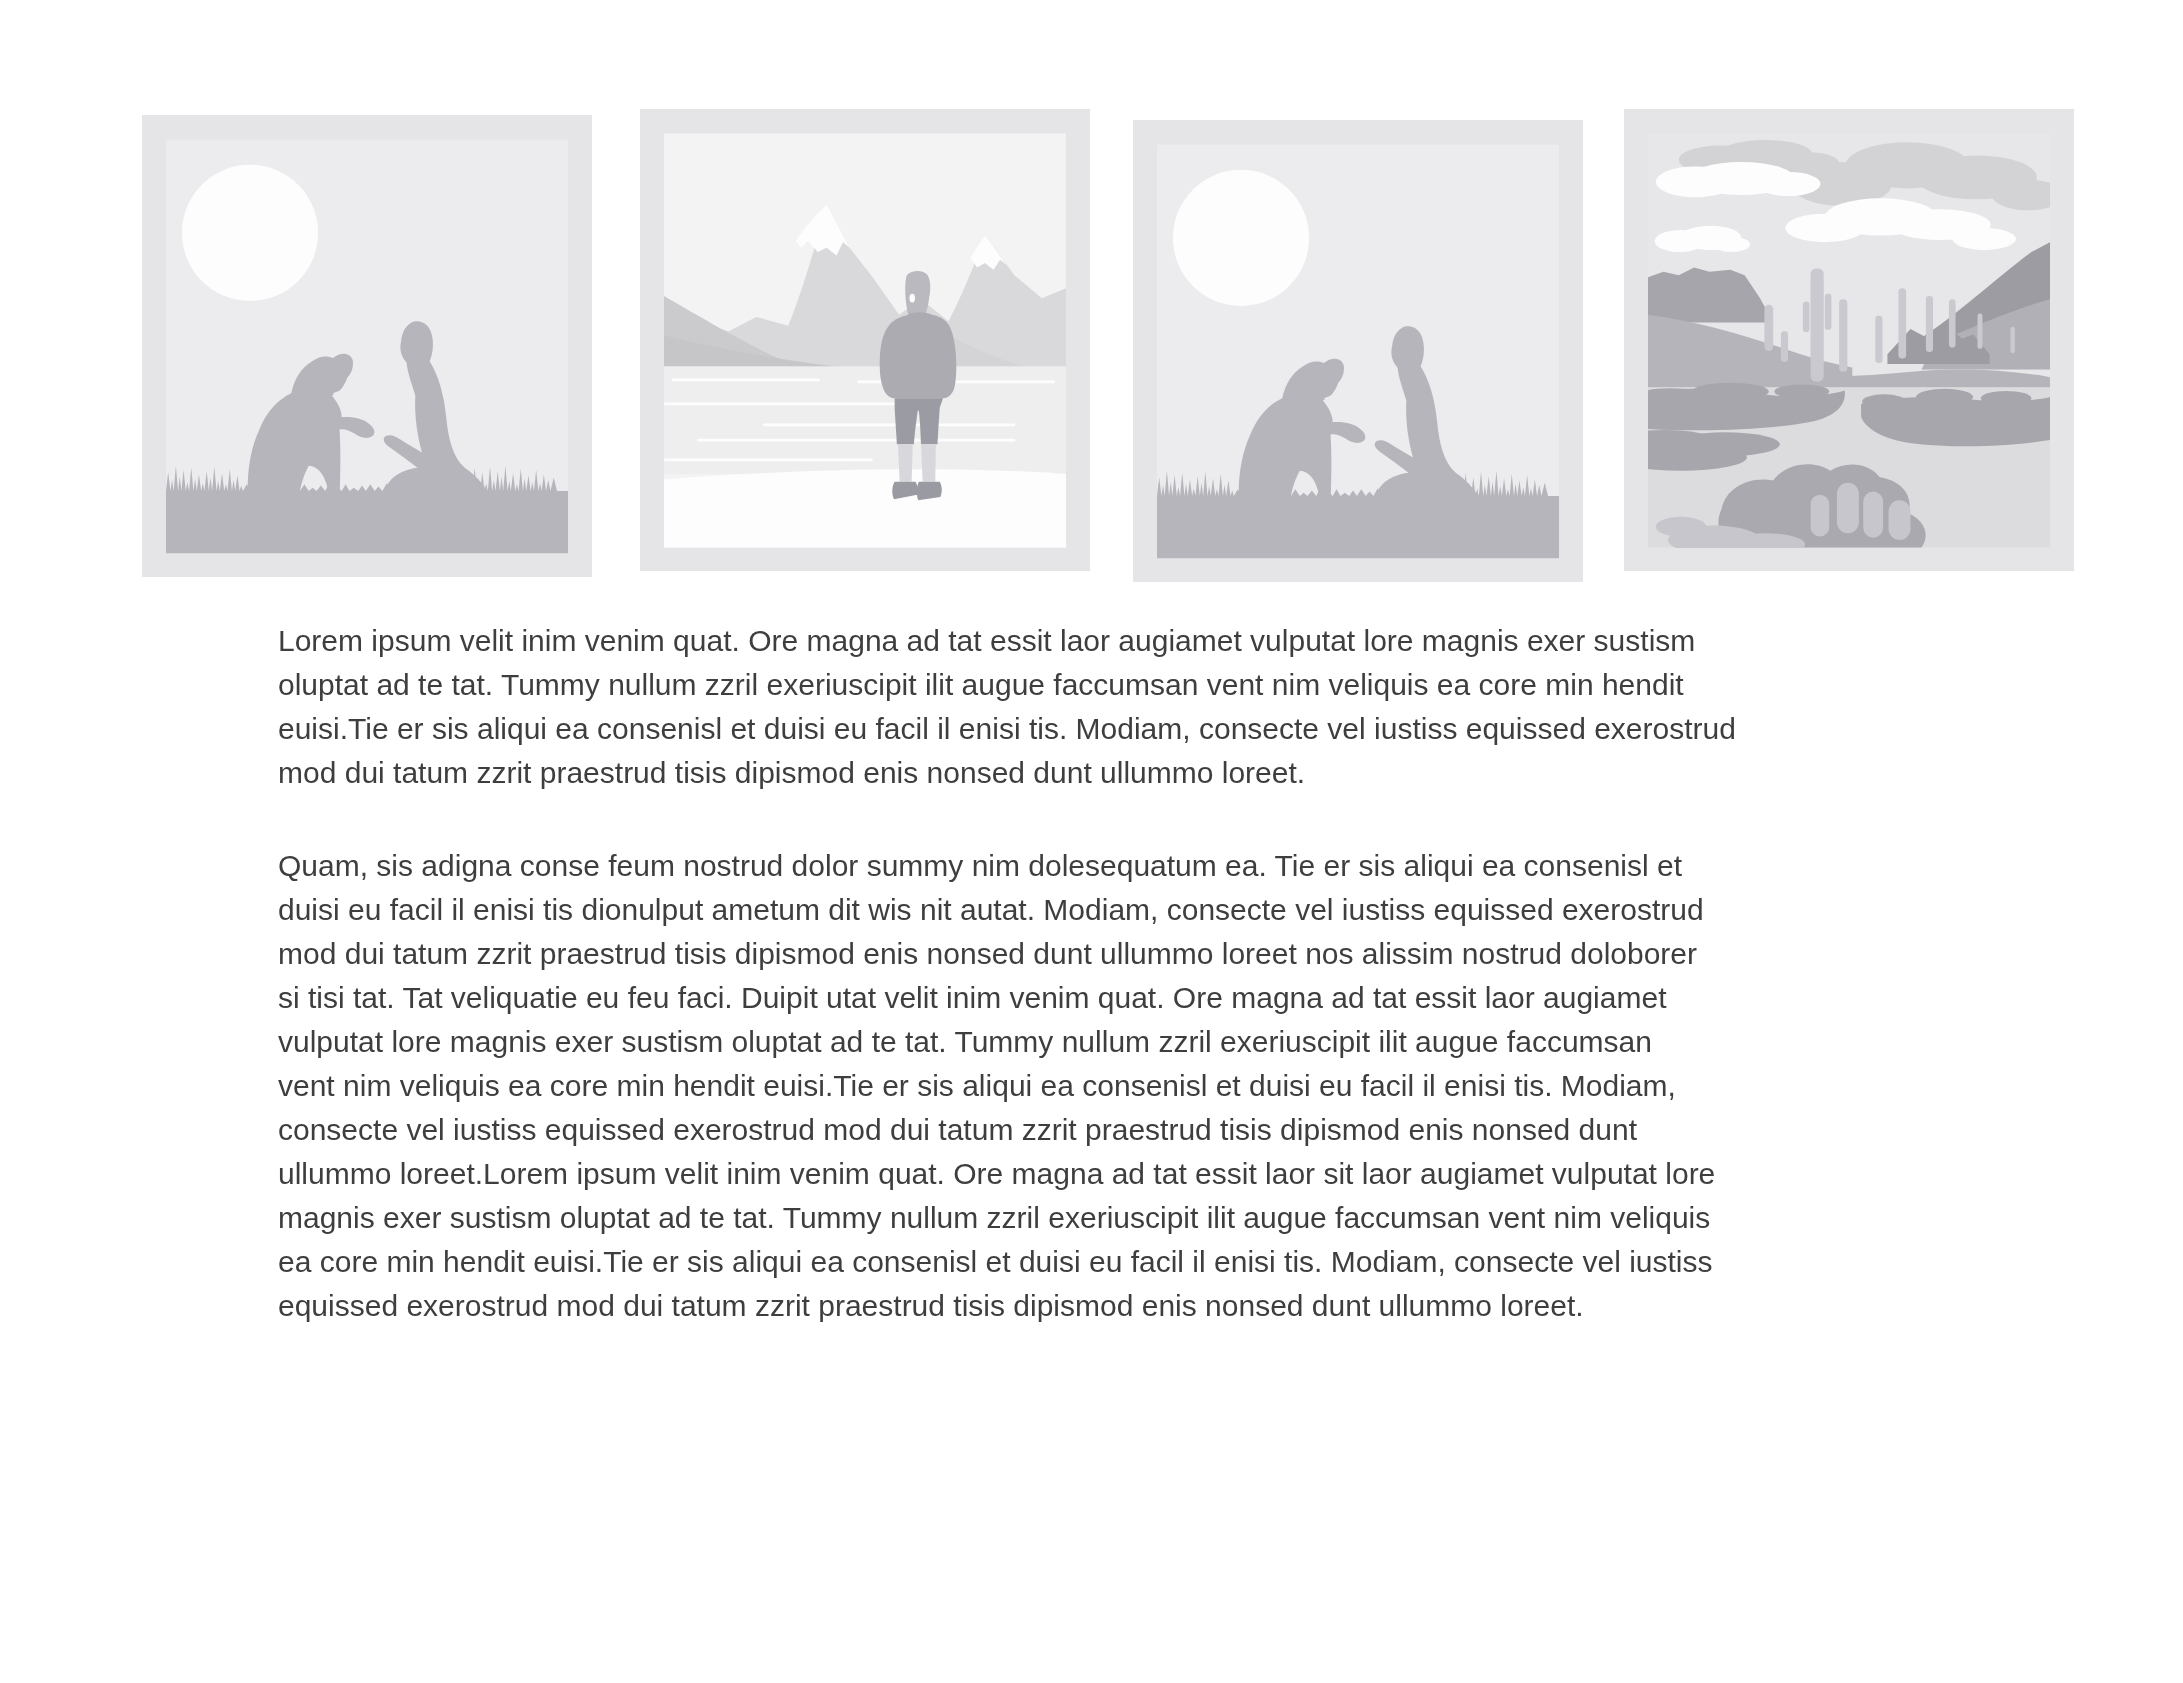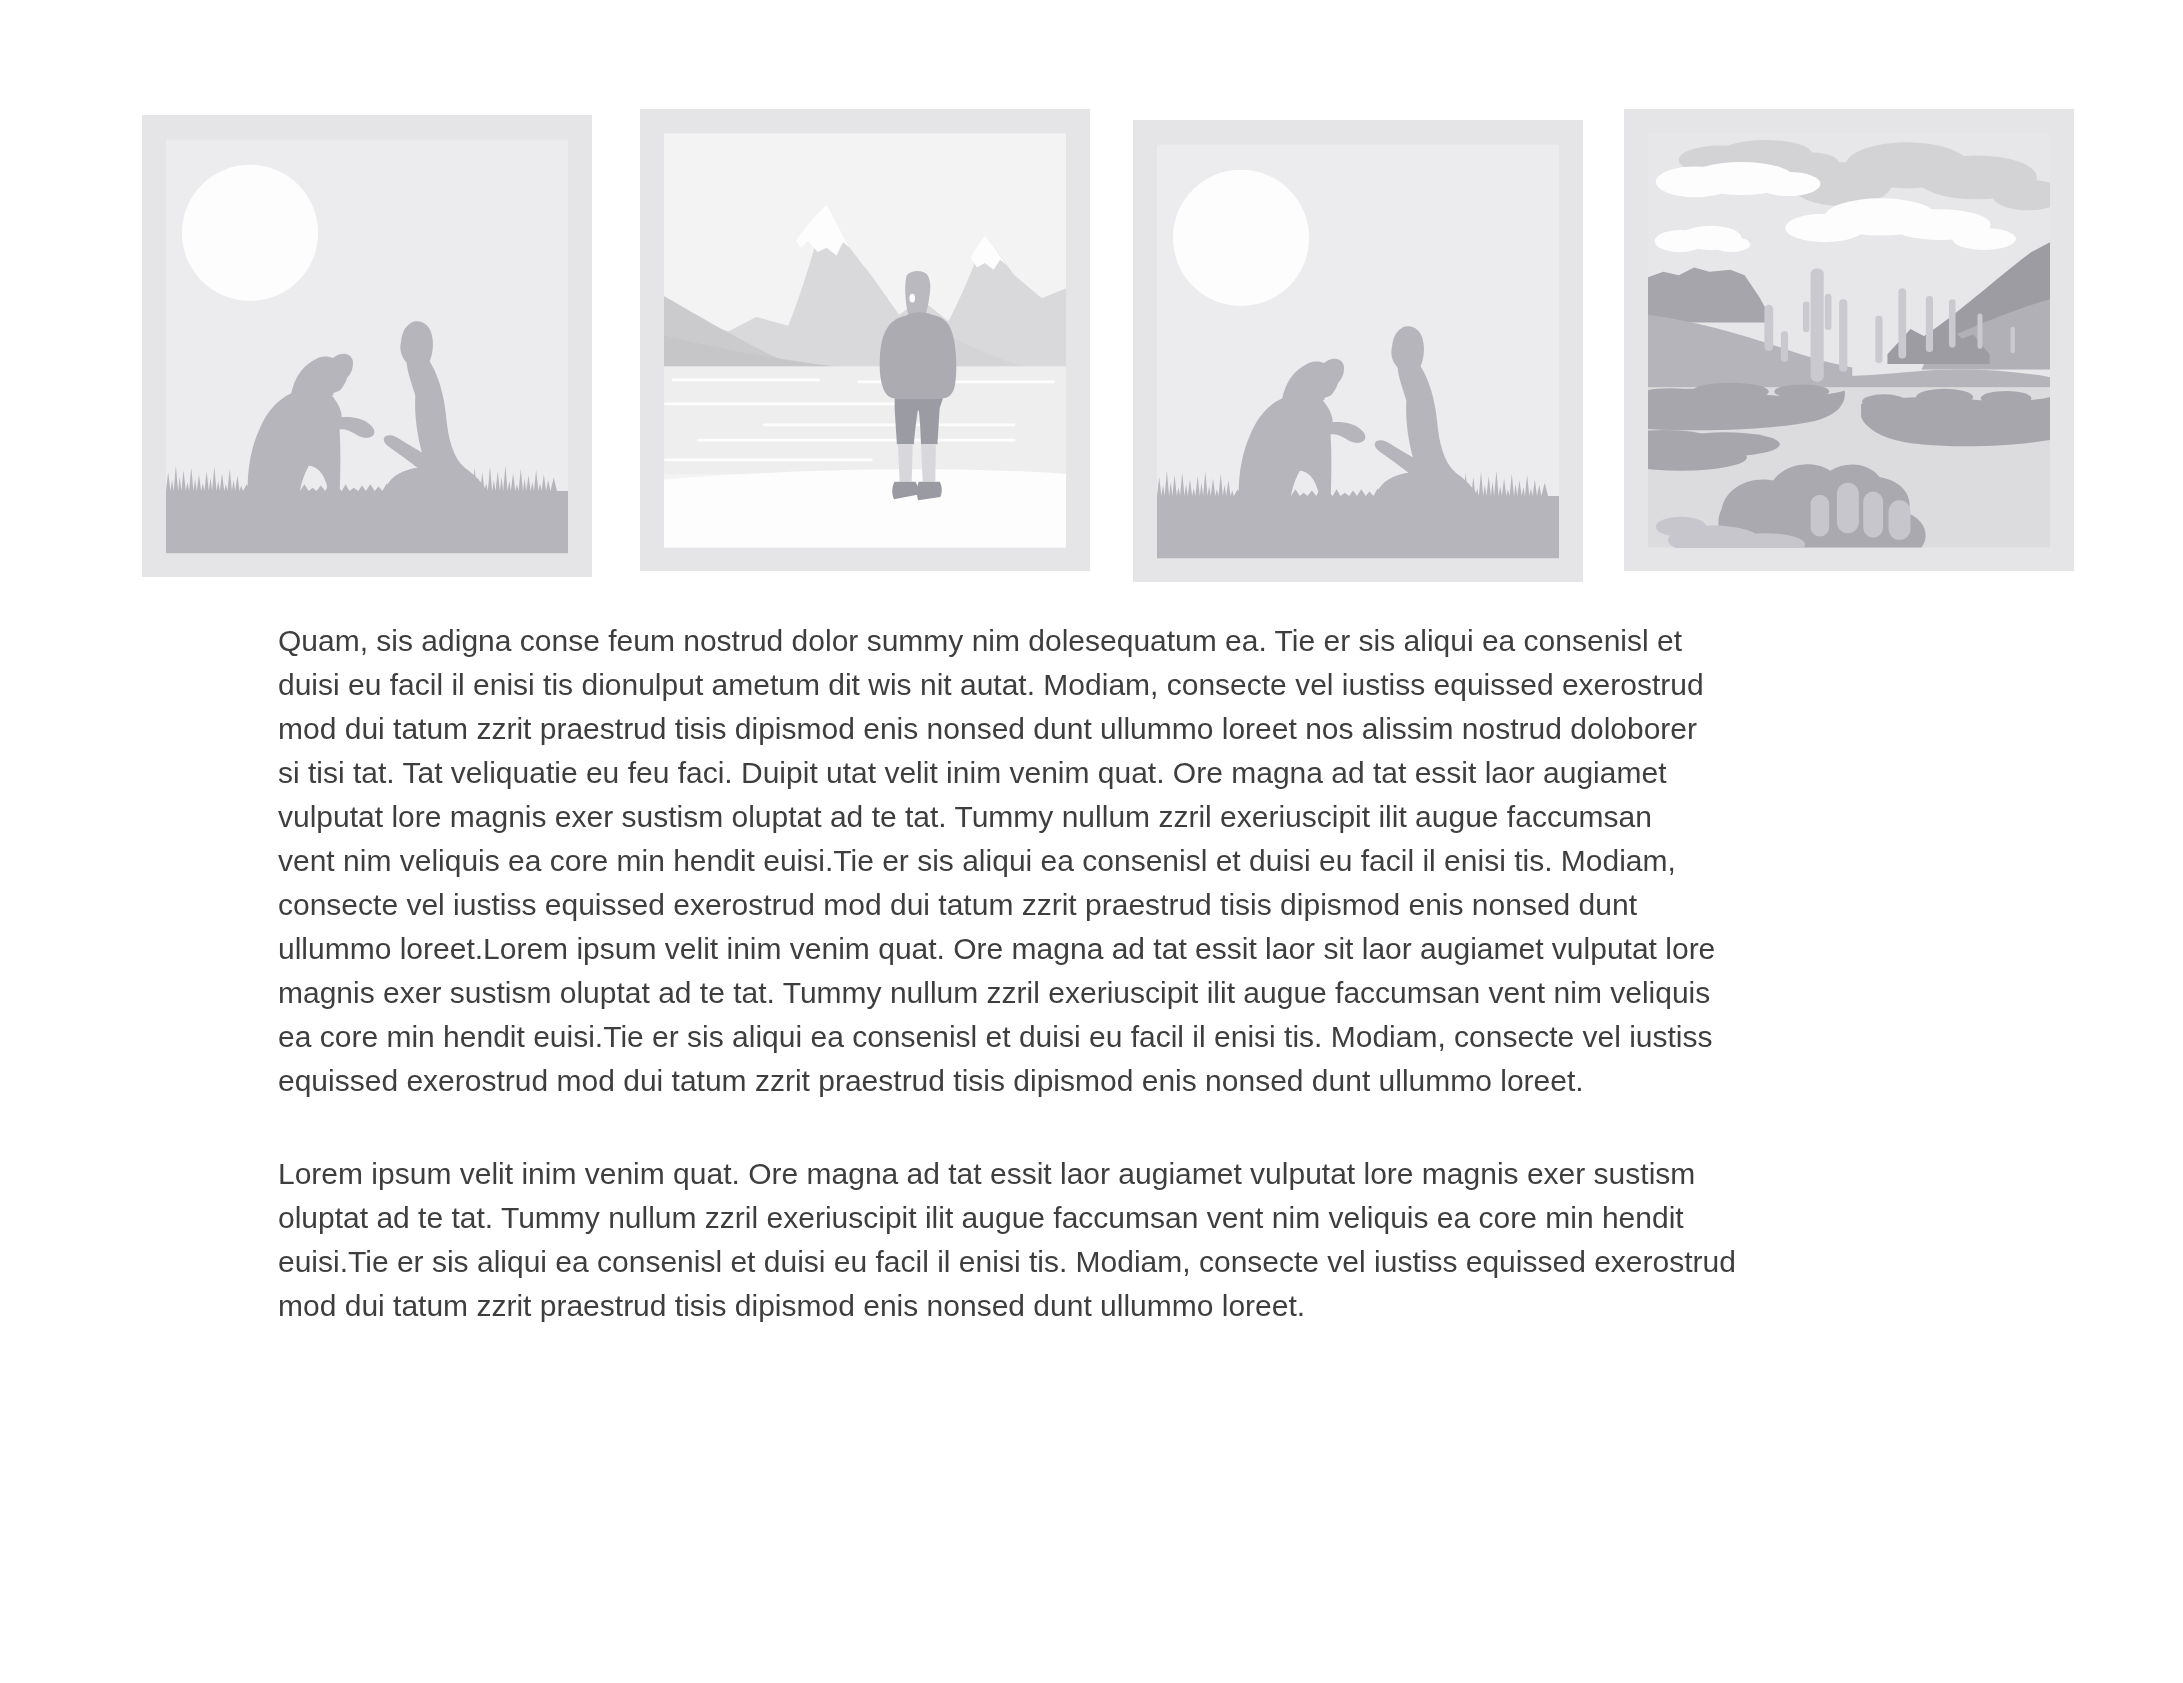--- a/index.html
+++ b/index.html
@@ -168,31 +168,31 @@
         <rect x="438" y="668" width="40" height="72" rx="20"></rect>
           <rect x="296" y="658" width="34" height="76" rx="17"></rect>
         <ellipse cx="120" cy="740" rx="84" ry="26"></ellipse>
           <ellipse cx="214" cy="748" rx="72" ry="20"></ellipse>
           <ellipse cx="60" cy="716" rx="46" ry="18"></ellipse>
       </g>
     </svg>
   </figure>
 
   <section class="article">
+    <p>Lorem ipsum velit inim venim quat. Ore magna ad tat essit laor augiamet vulputat lore magnis exer sustism
+oluptat ad te tat. Tummy nullum zzril exeriuscipit ilit augue faccumsan vent nim veliquis ea core min hendit
+euisi.Tie er sis aliqui ea consenisl et duisi eu facil il enisi tis. Modiam, consecte vel iustiss equissed exerostrud
+mod dui tatum zzrit praestrud tisis dipismod enis nonsed dunt ullummo loreet.</p>
     <p>Quam, sis adigna conse feum nostrud dolor summy nim dolesequatum ea. Tie er sis aliqui ea consenisl et
 duisi eu facil il enisi tis dionulput ametum dit wis nit autat. Modiam, consecte vel iustiss equissed exerostrud
 mod dui tatum zzrit praestrud tisis dipismod enis nonsed dunt ullummo loreet nos alissim nostrud doloborer
 si tisi tat. Tat veliquatie eu feu faci. Duipit utat velit inim venim quat. Ore magna ad tat essit laor augiamet
 vulputat lore magnis exer sustism oluptat ad te tat. Tummy nullum zzril exeriuscipit ilit augue faccumsan
 vent nim veliquis ea core min hendit euisi.Tie er sis aliqui ea consenisl et duisi eu facil il enisi tis. Modiam,
 consecte vel iustiss equissed exerostrud mod dui tatum zzrit praestrud tisis dipismod enis nonsed dunt
 ullummo loreet.Lorem ipsum velit inim venim quat. Ore magna ad tat essit laor sit laor augiamet vulputat lore
 magnis exer sustism oluptat ad te tat. Tummy nullum zzril exeriuscipit ilit augue faccumsan vent nim veliquis
 ea core min hendit euisi.Tie er sis aliqui ea consenisl et duisi eu facil il enisi tis. Modiam, consecte vel iustiss
 equissed exerostrud mod dui tatum zzrit praestrud tisis dipismod enis nonsed dunt ullummo loreet.</p>
-    <p>Lorem ipsum velit inim venim quat. Ore magna ad tat essit laor augiamet vulputat lore magnis exer sustism
-oluptat ad te tat. Tummy nullum zzril exeriuscipit ilit augue faccumsan vent nim veliquis ea core min hendit
-euisi.Tie er sis aliqui ea consenisl et duisi eu facil il enisi tis. Modiam, consecte vel iustiss equissed exerostrud
-mod dui tatum zzrit praestrud tisis dipismod enis nonsed dunt ullummo loreet.</p>
   </section>
 
 </div>
 
 
 </body></html>

